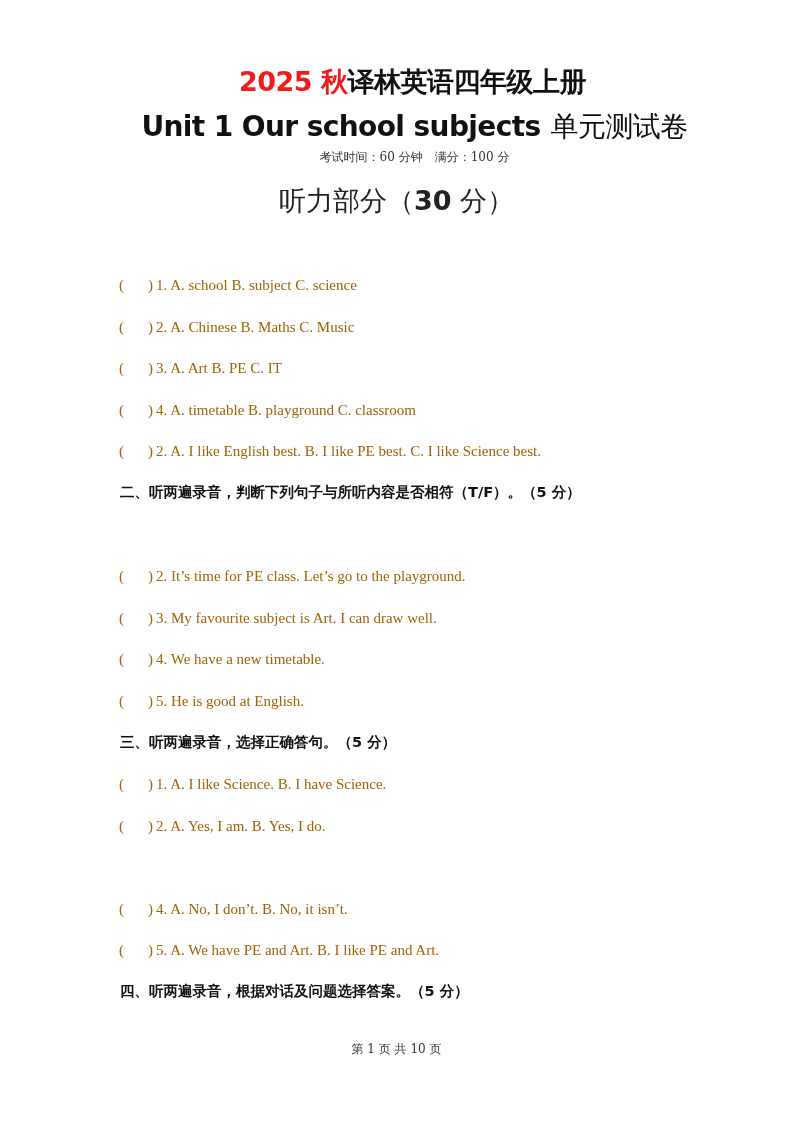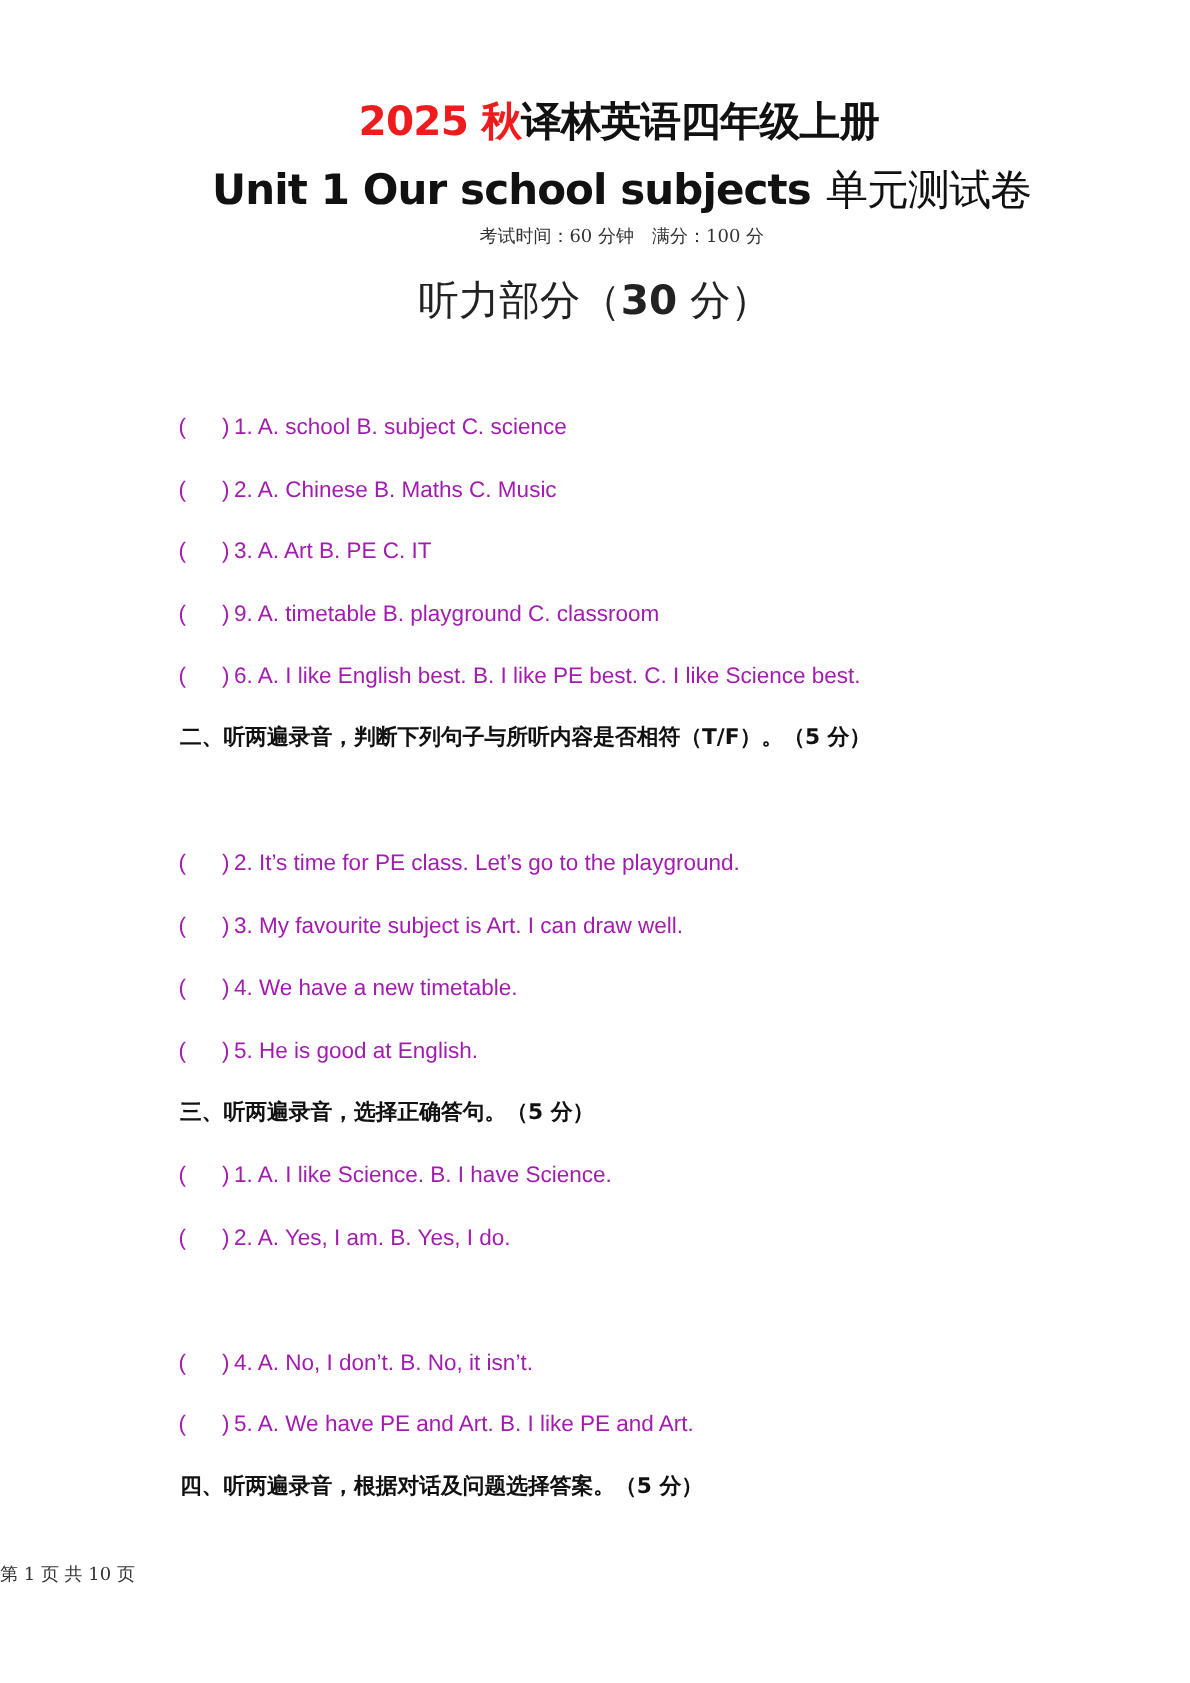--- a/index.html
+++ b/index.html
@@ -17,26 +17,26 @@
              font-size: 12px; color: #333; line-height: 16px;
              font-family: "DejaVu Serif", "Liberation Serif", serif; padding-left: 18px; }
   .subinfo span + span { margin-left: 12px; }
 
   .listen-title { position: absolute; top: 184px; left: 0; width: 793px; text-align: center;
                   font-size: 27px; line-height: 34px; color: #222; }
   .listen-title b { font-weight: bold; }
 
   .section-head { position: absolute; left: 120px; font-size: 14.5px; font-weight: bold;
                   line-height: 20px; color: #111; white-space: nowrap; }
-  .q { position: absolute; left: 119px; font-size: 15px; line-height: 20px; color: #a21caf;
-       white-space: nowrap; font-family: Liberation Sans, sans-serif; }
+  .q { position: absolute; left: 119px; font-size: 15px; line-height: 20px; color: #a16207;
+       white-space: nowrap; font-family: Liberation Serif, serif; }
   .q .paren-open { display: inline-block; width: 29px; }
   .q .paren-close { margin-right: 3px; }
 
-  .footer { position: absolute; top: 1041px; left: 0; width: 793px; 
+  .footer { position: absolute; top: 1041px; left: 0; width: 793px; text-align: center;
             font-size: 12px; color: #333; font-family: "DejaVu Serif", "Liberation Serif", serif; }
 </style>
 </head>
 <body>
 
 <div class="page">
 
   <div class="title1">
     <span class="red">2025 秋</span><span>译林英语四年级上册</span>
   </div>
@@ -49,22 +49,22 @@
     <span>考试时间：60 分钟</span><span>满分：100 分</span>
   </div>
 
   <div class="listen-title">
     <span>听力部分（</span><b>30</b><span> 分）</span>
   </div>
 
   <div class="q" style="top:275px"><span class="paren-open">(</span><span class="paren-close">)</span><span>1. A. school B. subject C. science</span></div>
   <div class="q" style="top:317px"><span class="paren-open">(</span><span class="paren-close">)</span><span>2. A. Chinese B. Maths C. Music</span></div>
   <div class="q" style="top:358px"><span class="paren-open">(</span><span class="paren-close">)</span><span>3. A. Art B. PE C. IT</span></div>
-  <div class="q" style="top:400px"><span class="paren-open">(</span><span class="paren-close">)</span><span>9. A. timetable B. playground C. classroom</span></div>
-  <div class="q" style="top:441px"><span class="paren-open">(</span><span class="paren-close">)</span><span>6. A. I like English best. B. I like PE best. C. I like Science best.</span></div>
+  <div class="q" style="top:400px"><span class="paren-open">(</span><span class="paren-close">)</span><span>4. A. timetable B. playground C. classroom</span></div>
+  <div class="q" style="top:441px"><span class="paren-open">(</span><span class="paren-close">)</span><span>2. A. I like English best. B. I like PE best. C. I like Science best.</span></div>
 
   <div class="section-head" style="top:482px">二、听两遍录音，判断下列句子与所听内容是否相符（T/F）。（5 分）</div>
   <div class="q" style="top:566px"><span class="paren-open">(</span><span class="paren-close">)</span><span>2. It’s time for PE class. Let’s go to the playground.</span></div>
   <div class="q" style="top:608px"><span class="paren-open">(</span><span class="paren-close">)</span><span>3. My favourite subject is Art. I can draw well.</span></div>
   <div class="q" style="top:649px"><span class="paren-open">(</span><span class="paren-close">)</span><span>4. We have a new timetable.</span></div>
   <div class="q" style="top:691px"><span class="paren-open">(</span><span class="paren-close">)</span><span>5. He is good at English.</span></div>
 
   <div class="section-head" style="top:732px">三、听两遍录音，选择正确答句。（5 分）</div>
   <div class="q" style="top:774px"><span class="paren-open">(</span><span class="paren-close">)</span><span>1. A. I like Science. B. I have Science.</span></div>
   <div class="q" style="top:816px"><span class="paren-open">(</span><span class="paren-close">)</span><span>2. A. Yes, I am. B. Yes, I do.</span></div>

